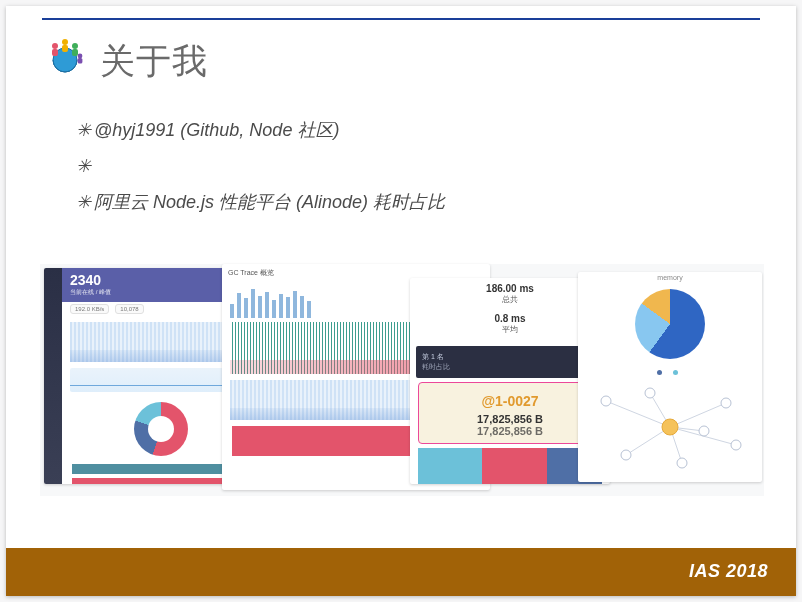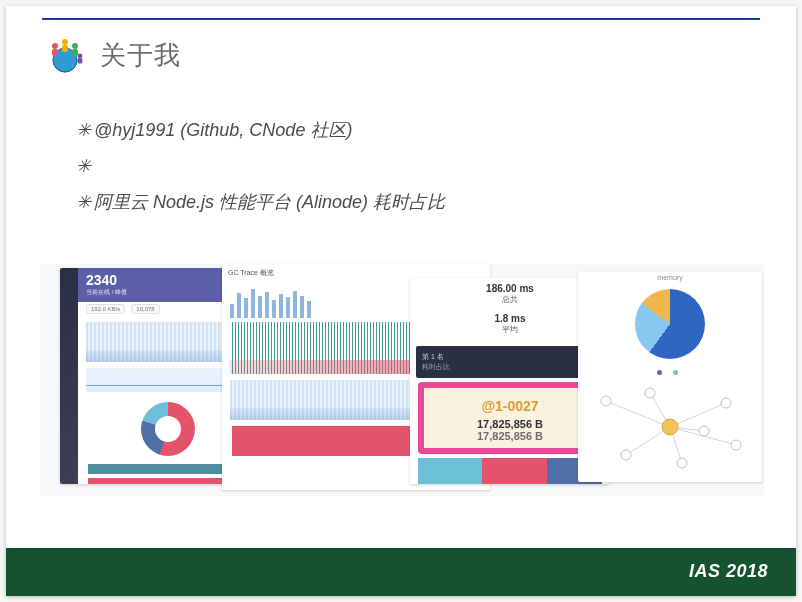--- a/index.html
+++ b/index.html
@@ -2,27 +2,27 @@
 <html><head>
 <meta charset="utf-8">
 <style>
   * { box-sizing: border-box; margin: 0; padding: 0; }
   html, body { width: 802px; height: 602px; overflow: hidden; font-family: "Microsoft YaHei", "PingFang SC", Arial, sans-serif; background: #fff; }
   .page { position: relative; width: 802px; height: 602px; background: #f6f6f7; }
   .sheet { position: absolute; left: 6px; top: 6px; width: 790px; height: 590px; background: #fff; box-shadow: 0 1px 4px rgba(0,0,0,.25); }
   .top-rule { position: absolute; left: 36px; right: 36px; top: 12px; border-top: 2px solid #1a3f99; }
   .logo { position: absolute; left: 36px; top: 26px; width: 46px; height: 46px; }
   .logo svg { width: 46px; height: 46px; }
-  .title { position: absolute; left: 94px; top: 32px; font-size: 26px; color: #6a6a6a; letter-spacing: 1px; }
+  .title { position: absolute; left: 94px; top: 32px; font-size: 35px; color: #6a6a6a; letter-spacing: 1px; }
   .bullets { position: absolute; left: 70px; top: 106px; font-size: 18px; color: #4b4b4b; line-height: 2.0; }
   .bullets .row { display: flex; font-style: italic; }
   .bullets .ast { width: 18px; flex: 0 0 18px; }
   .gallery { position: absolute; left: 34px; top: 258px; width: 724px; height: 232px; background: #f7f8f9; }
   .panel { position: absolute; background: #fff; box-shadow: 0 1px 3px rgba(0,0,0,.18); border-radius: 2px; overflow: hidden; }
-  .p1 { left: 20px;   top: 4px;  width: 228px; height: 216px; }
+  .p1 { left: 4px;   top: 4px;  width: 246px; height: 216px; }
   .p2 { left: 182px; top: 0px;  width: 268px; height: 226px; }
   .p3 { left: 370px; top: 14px; width: 200px; height: 206px; }
   .p4 { left: 538px; top: 8px;  width: 184px; height: 210px; }
   .ph-text { font-size: 7px; color: #8a8a8a; text-align: center; padding-top: 2px; }
   .mini-head { font-size: 7px; color: #555; padding: 4px 6px; display:flex; justify-content:space-between; }
   .bars { display:flex; align-items:flex-end; height:36px; gap:3px; padding:0 8px; }
   .bars div { width:4px; background:#8fb7dd; }
   .area { height:40px; background: repeating-linear-gradient(90deg,#cfe2f6 0,#cfe2f6 2px,#e9f2fb 2px,#e9f2fb 4px); margin:6px 8px; position:relative; }
   .area::after{content:"";position:absolute;left:0;right:0;bottom:0;height:12px;background:linear-gradient(180deg,rgba(103,149,214,.1),rgba(103,149,214,.35));}
   .donut { width:54px; height:54px; border-radius:50%; background: conic-gradient(#e3546b 0 55%, #4f6fa6 55% 80%, #6cc1d9 80% 100%); position:relative; margin:6px auto; }
@@ -35,22 +35,22 @@
   .big-orange { color:#e19a2e; font-weight:600; font-size:14px; text-align:center; padding:4px 0; }
   .big-num { font-size:11px; color:#333; font-weight:600; text-align:center; }
   .dot-legend { font-size:6px; color:#888; padding:2px 10px; display:flex; gap:6px; align-items:center;}
   .dot-legend span::before{content:"";display:inline-block;width:5px;height:5px;border-radius:50%;margin-right:3px;vertical-align:middle;}
   .dl-pink::before{background:#e3546b;} .dl-blue::before{background:#4f6fa6;} .dl-teal::before{background:#6cc1d9;}
   .spike { height:52px; margin:4px 8px; background:
       repeating-linear-gradient(90deg, transparent 0, transparent 2px, #3d9e8f 2px, #3d9e8f 3px),
       linear-gradient(180deg,#fff,#fff); position:relative;}
   .spike::after{content:"";position:absolute;left:0;right:0;bottom:0;height:14px;background:linear-gradient(90deg,rgba(233,84,107,.2),rgba(233,84,107,.7));}
   .grid2 { display:grid; grid-template-columns:1fr; gap:2px; padding:2px 6px; }
-  .orange-card { background:#f8f2df; border:6px solid #ec4899; border-radius:4px; margin:4px 8px; padding:6px 15px; }
-  .footer { position:absolute; left:0; right:0; bottom:0; height:48px; background:#14532d; }
+  .orange-card { background:#f8f2df; border:1px solid #ec4899; border-radius:4px; margin:4px 8px; padding:6px 15px; }
+  .footer { position:absolute; left:0; right:0; bottom:0; height:48px; background:#a16207; }
   .footer-text { position:absolute; right:28px; bottom:14px; color:#fff; font-weight:700; font-style:italic; font-size:18px; letter-spacing:.5px; }
   .p1-left { position:absolute; left:0; top:0; width:18px; height:100%; background:linear-gradient(180deg,#2a2f45,#3a3f55); }
   .p1-body { position:absolute; left:18px; top:0; right:0; height:100%; }
   .p1-header { height:34px; background:#5a5fa8; color:#fff; padding:4px 8px; }
   .p1-header .num { font-size:14px; font-weight:600; }
   .p1-header .sub { font-size:6px; opacity:.85; }
   .p4 .network { height:88px; margin:6px 8px; position:relative; }
   .p4 .network svg { width:100%; height:100%; }
   .chip-row { display:flex; gap:6px; padding:2px 8px; }
   .chip { font-size:6px; color:#7a7a7a; border:1px solid #e0e0e0; border-radius:3px; padding:1px 4px; background:#fafafa;}
@@ -80,21 +80,21 @@
         <circle cx="38" cy="24" r="2.4" fill="#7a4fb0"></circle>
         <rect x="35.6" y="26" width="4.8" height="5.6" rx="1.6" fill="#7a4fb0"></rect>
       </svg>
     </div>
 
     <div class="title">关于我</div>
 
     <div class="bullets">
       <div class="row">
         <span class="ast">✳</span>
-        <span>@hyj1991 (Github, CNode 社区)</span>
+        <span>@hyj1991 (Github, Node 社区)</span>
       </div>
       <div class="row">
         <span class="ast">✳</span>
       </div>
       <div class="row">
         <span class="ast">✳</span>
         <span>阿里云 Node.js 性能平台 (Alinode) 耗时占比</span>
       </div>
     </div>
 
@@ -145,21 +145,21 @@
             <div style="height:48%"></div>
         </div>
         <div class="spike"></div>
         <div class="area"></div>
         <div class="strip-pink" style="height:30px"></div>
       </div>
 
       <div class="panel p3">
         <div class="grid2">
           <div class="kpi"><b>186.00 ms</b><span>总共</span></div>
-          <div class="kpi"><b>1.8 ms</b><span>平均</span></div>
+          <div class="kpi"><b>0.8 ms</b><span>平均</span></div>
           <div></div>
         </div>
         <div class="tiny-dark">
           <div>第 1 名</div>
           <div style="opacity:.7">耗时占比</div>
         </div>
         <div class="orange-card">
           <div class="big-orange">@1-0027</div>
           <div class="big-num">17,825,856 B</div>
           <div class="big-num" style="opacity:.7">17,825,856 B</div>

